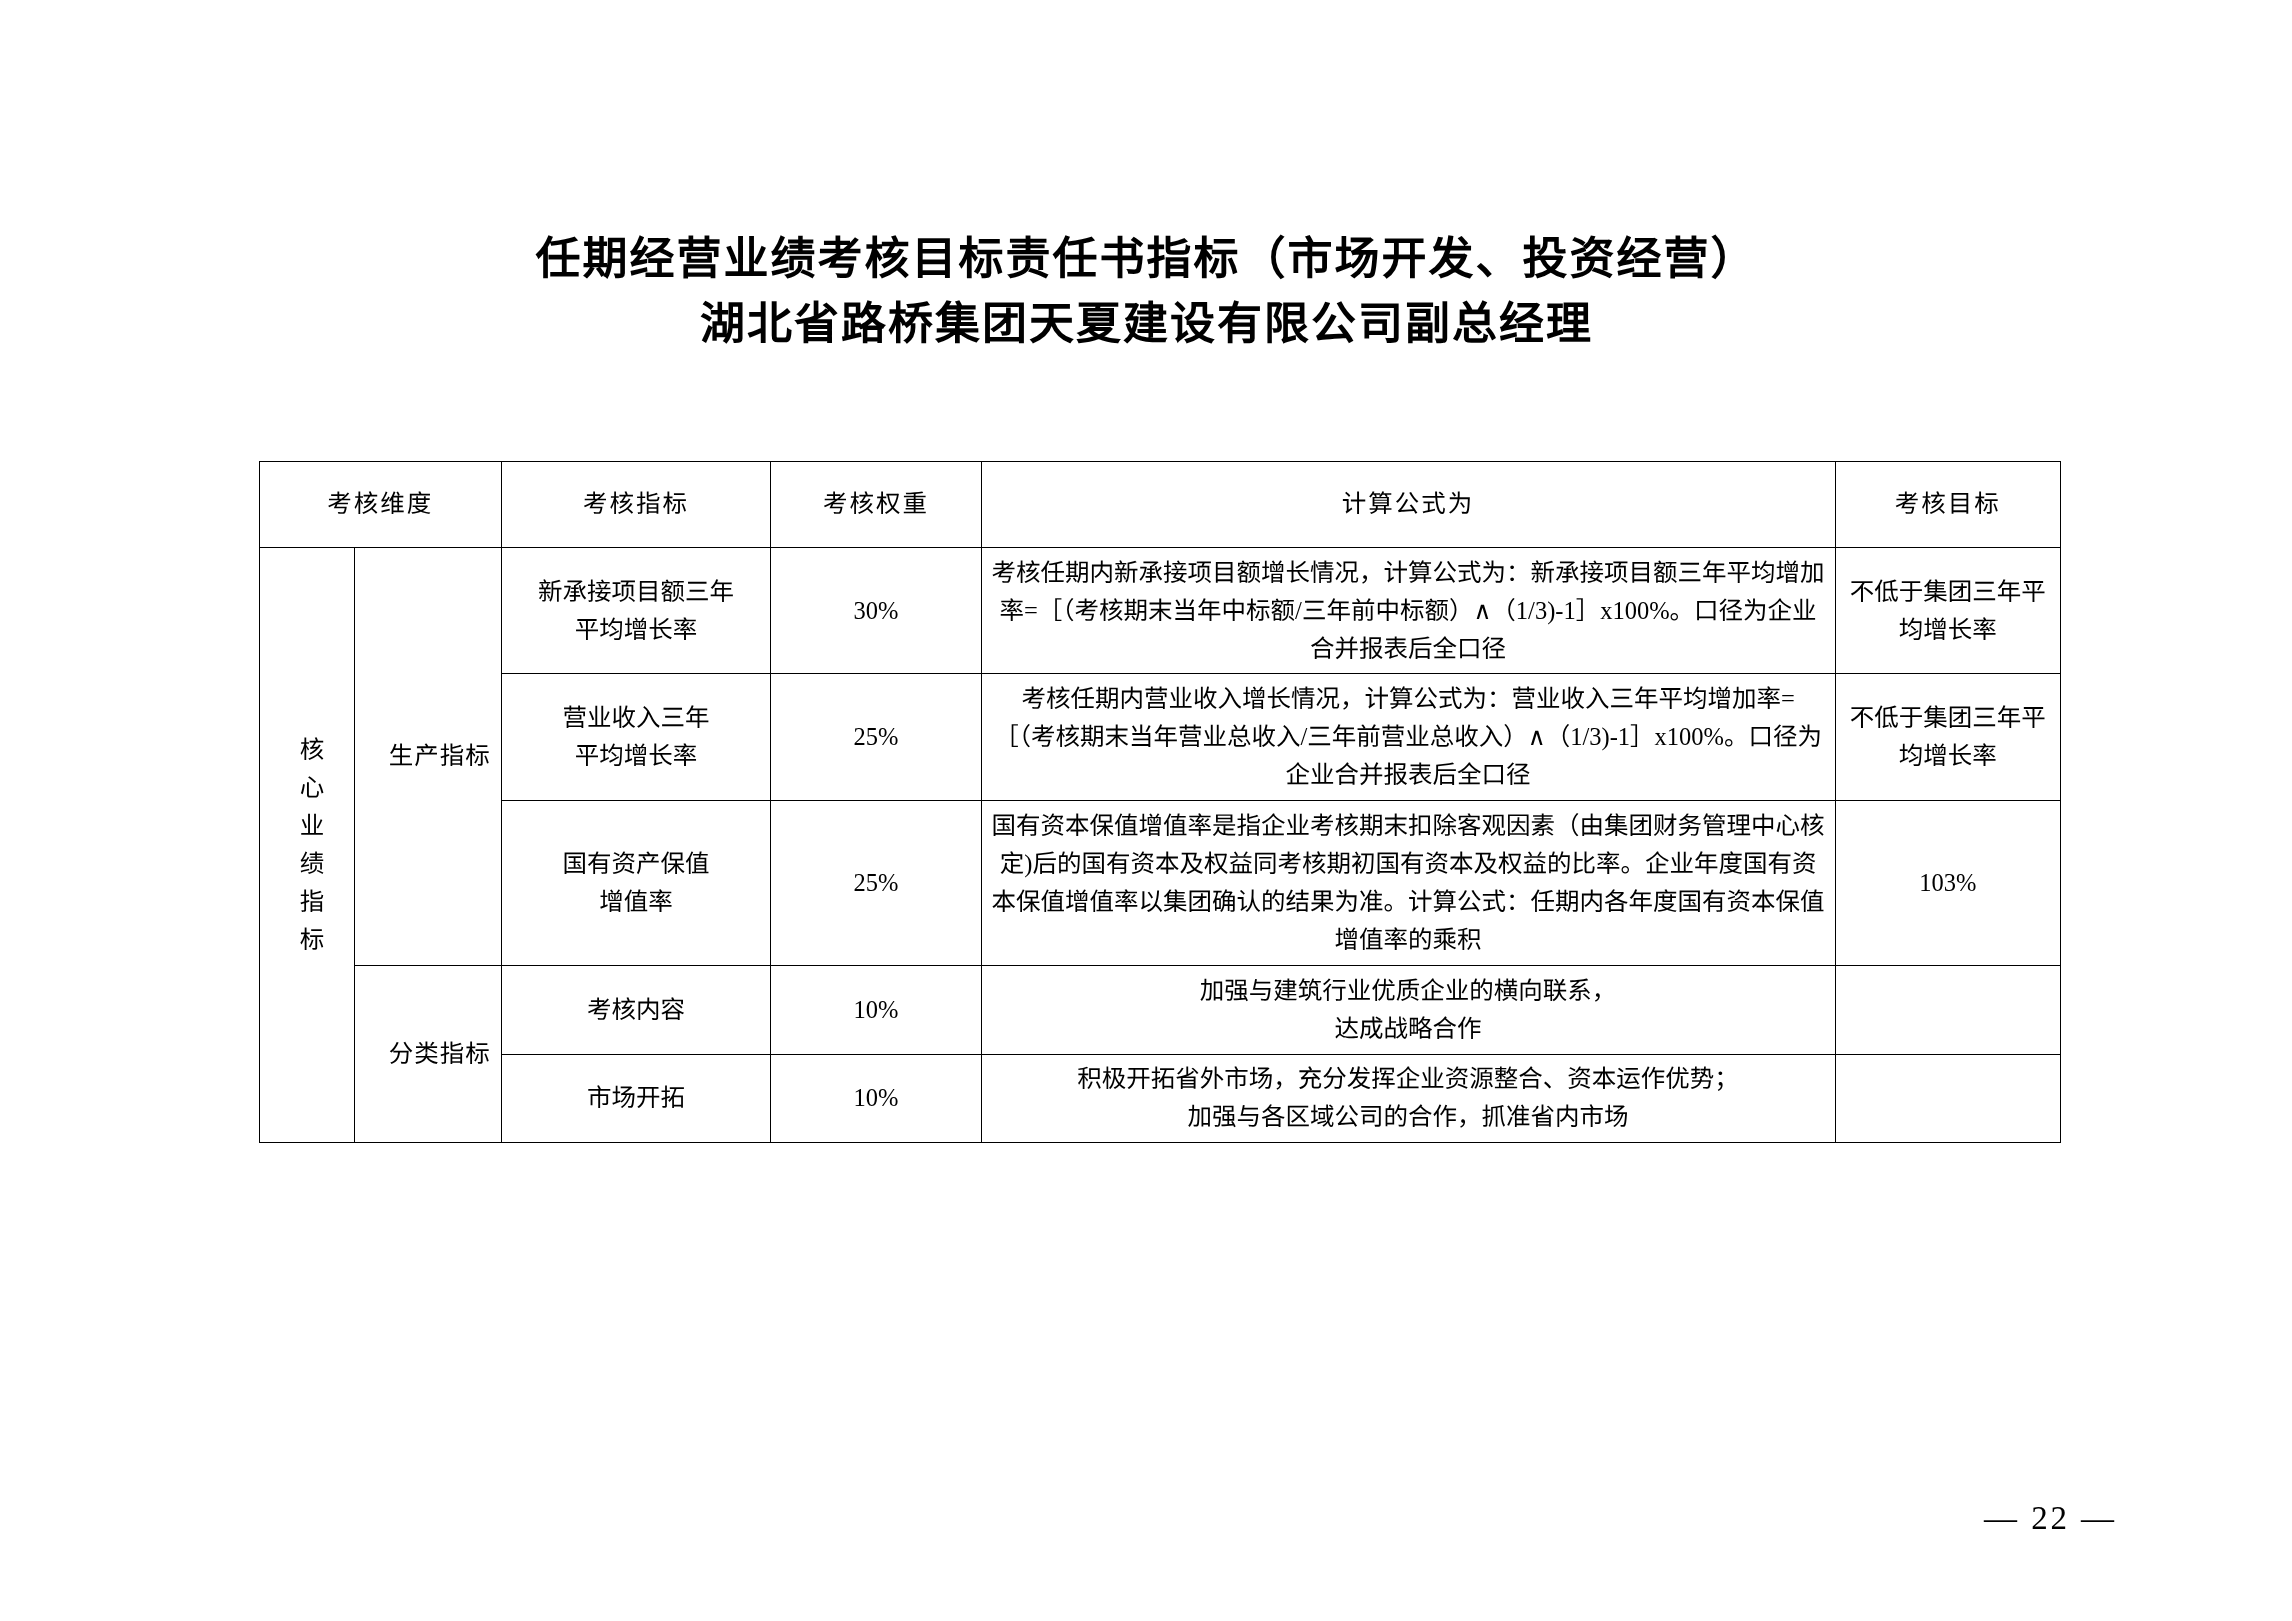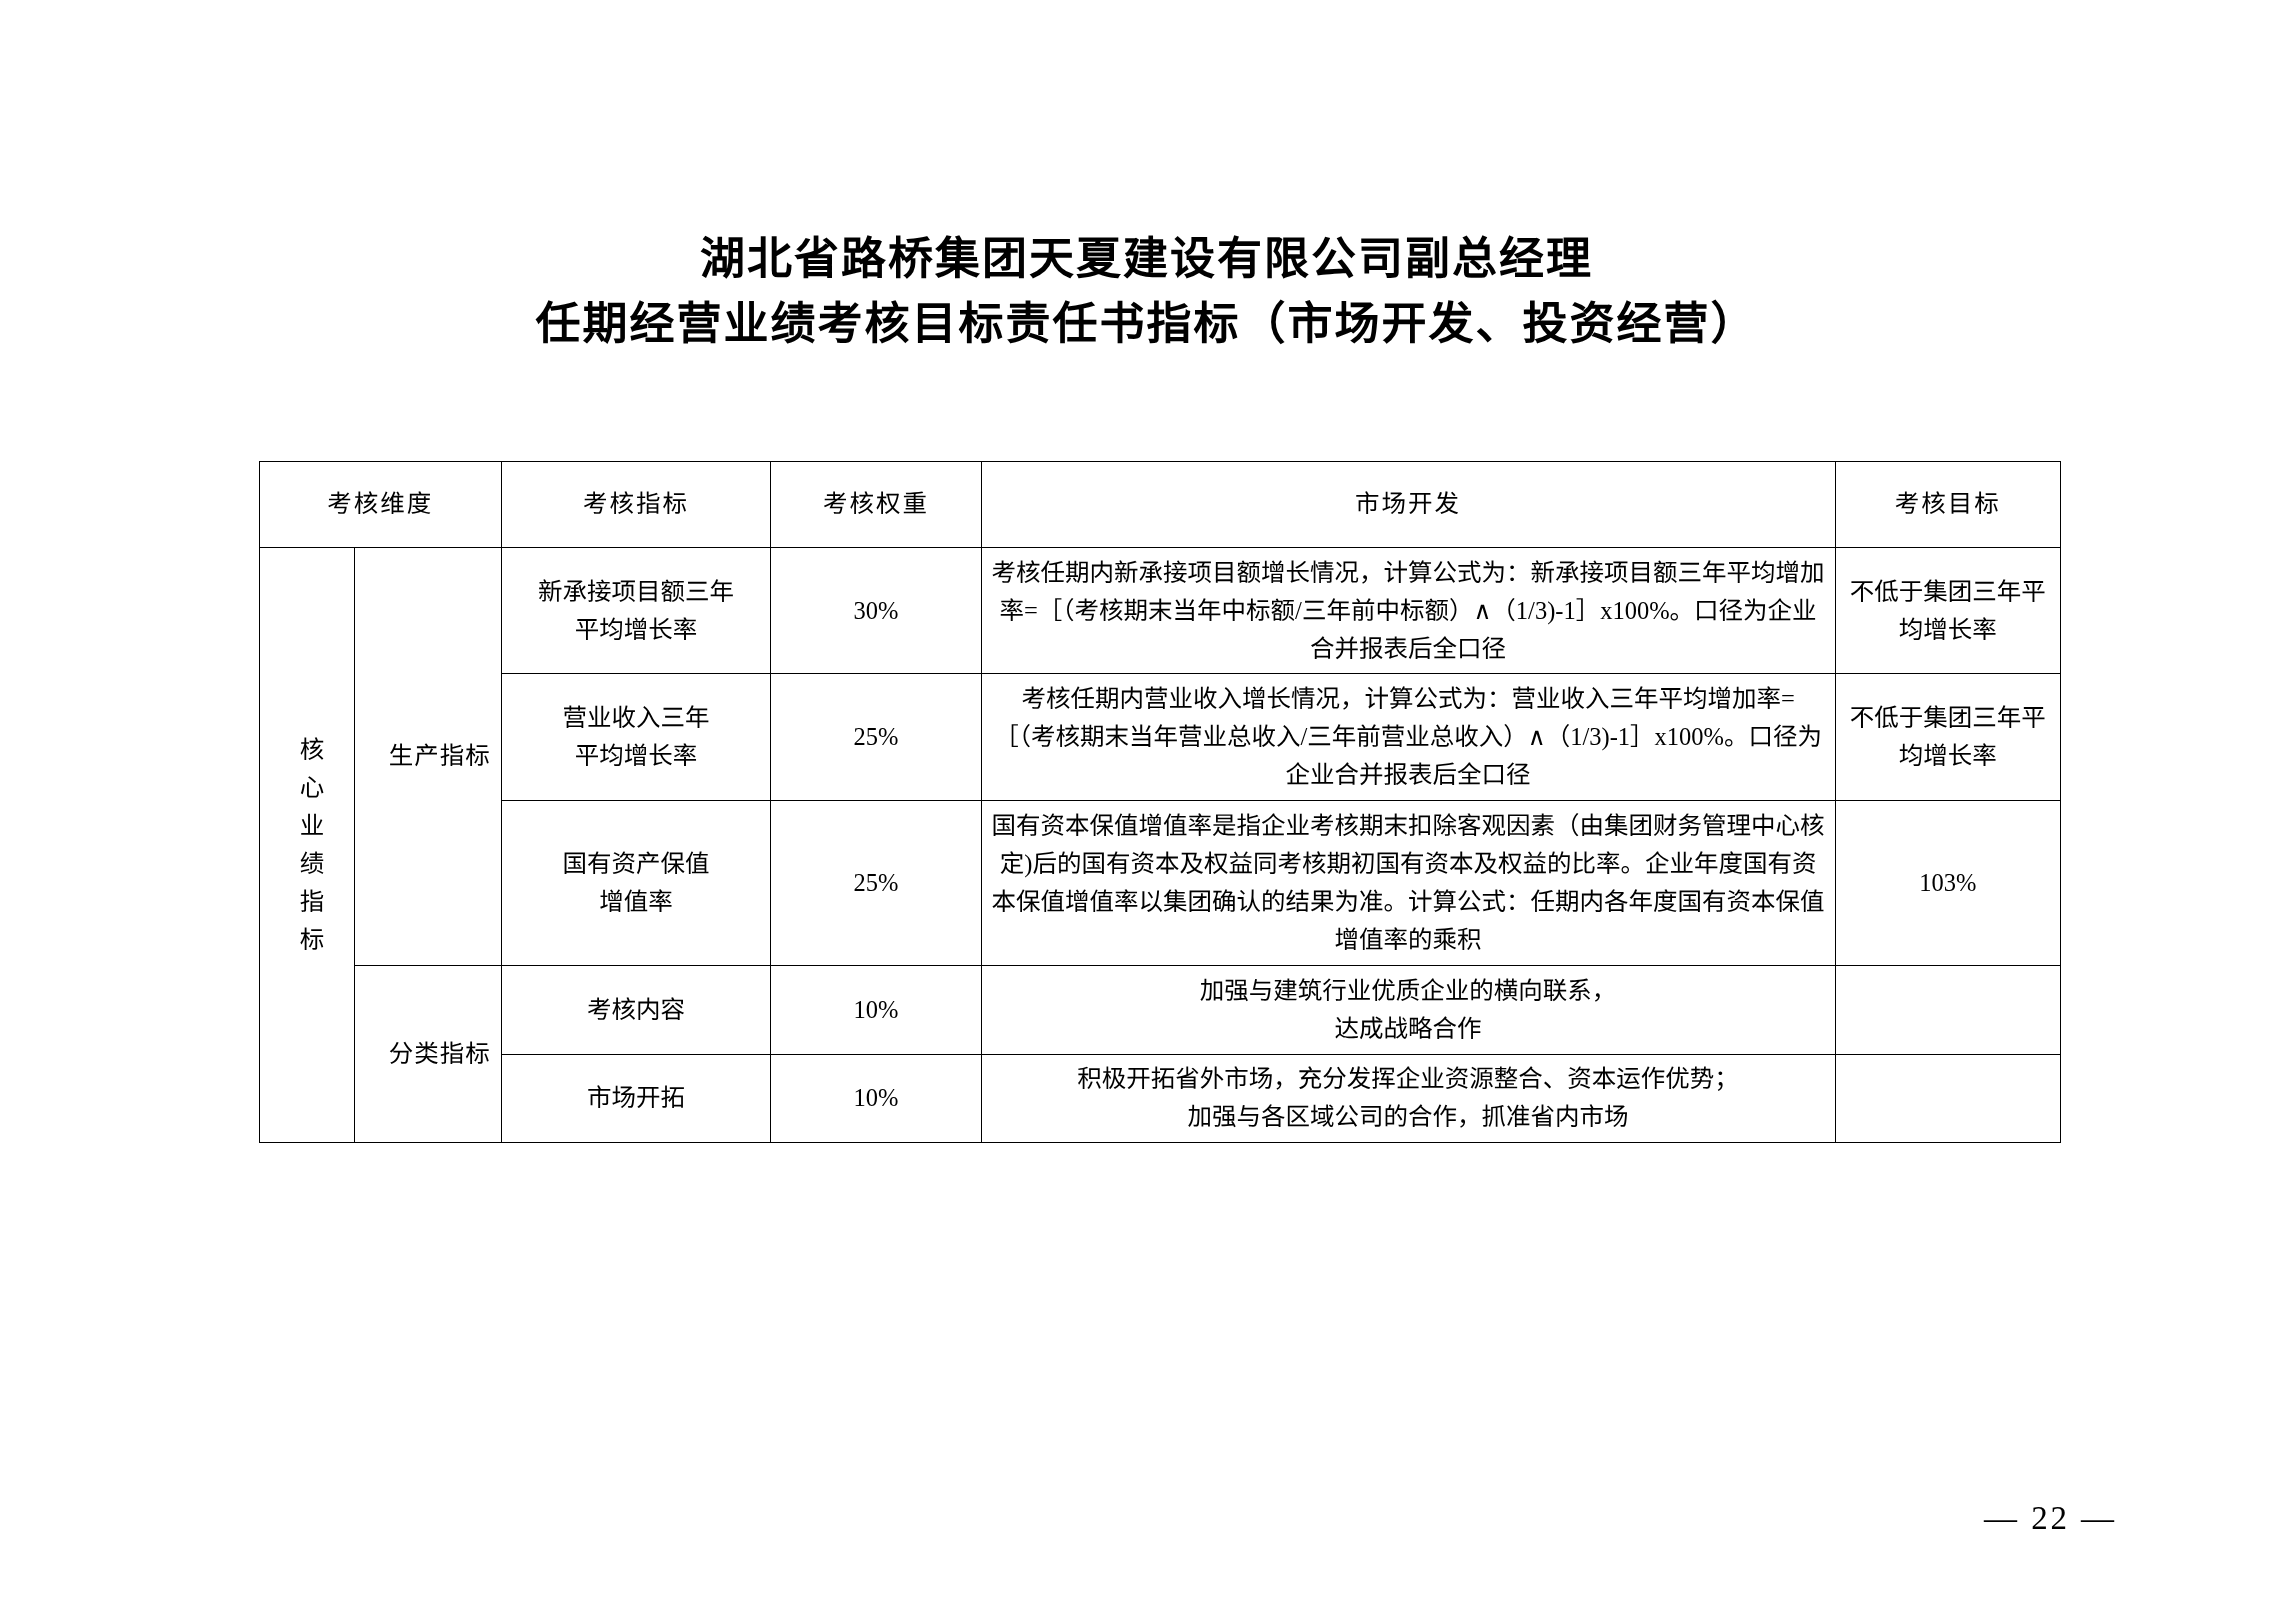--- a/index.html
+++ b/index.html
@@ -113,40 +113,40 @@
     font-family: "Liberation Serif", "DejaVu Serif", serif;
   }
   .nowrapish { white-space: pre-line; margin-left: 11px; }
 </style>
 </head>
 <body>
 
 <div class="page">
 
   <div class="title-block">
+    <div class="title-line">任期经营业绩考核目标责任书指标（市场开发、投资经营）</div>
     <div class="title-line">湖北省路桥集团天夏建设有限公司副总经理</div>
-    <div class="title-line">任期经营业绩考核目标责任书指标（市场开发、投资经营）</div>
   </div>
 
   <div class="table-wrap">
     <table class="main">
       <colgroup>
         <col style="width:94px">
         <col style="width:145px">
         <col style="width:267px">
         <col style="width:208px">
         <col style="width:845px">
         <col style="width:223px">
       </colgroup>
       <tbody>
         <tr class="hdr">
           <td colspan="2">考核维度</td>
           <td>考核指标</td>
           <td>考核权重</td>
-          <td>市场开发</td>
+          <td>计算公式为</td>
           <td>考核目标</td>
         </tr>
 
         <tr>
           <td class="c-dim1" rowspan="5">
             <span class="vstack nowrapish">核
 心
 业
 绩
 指

